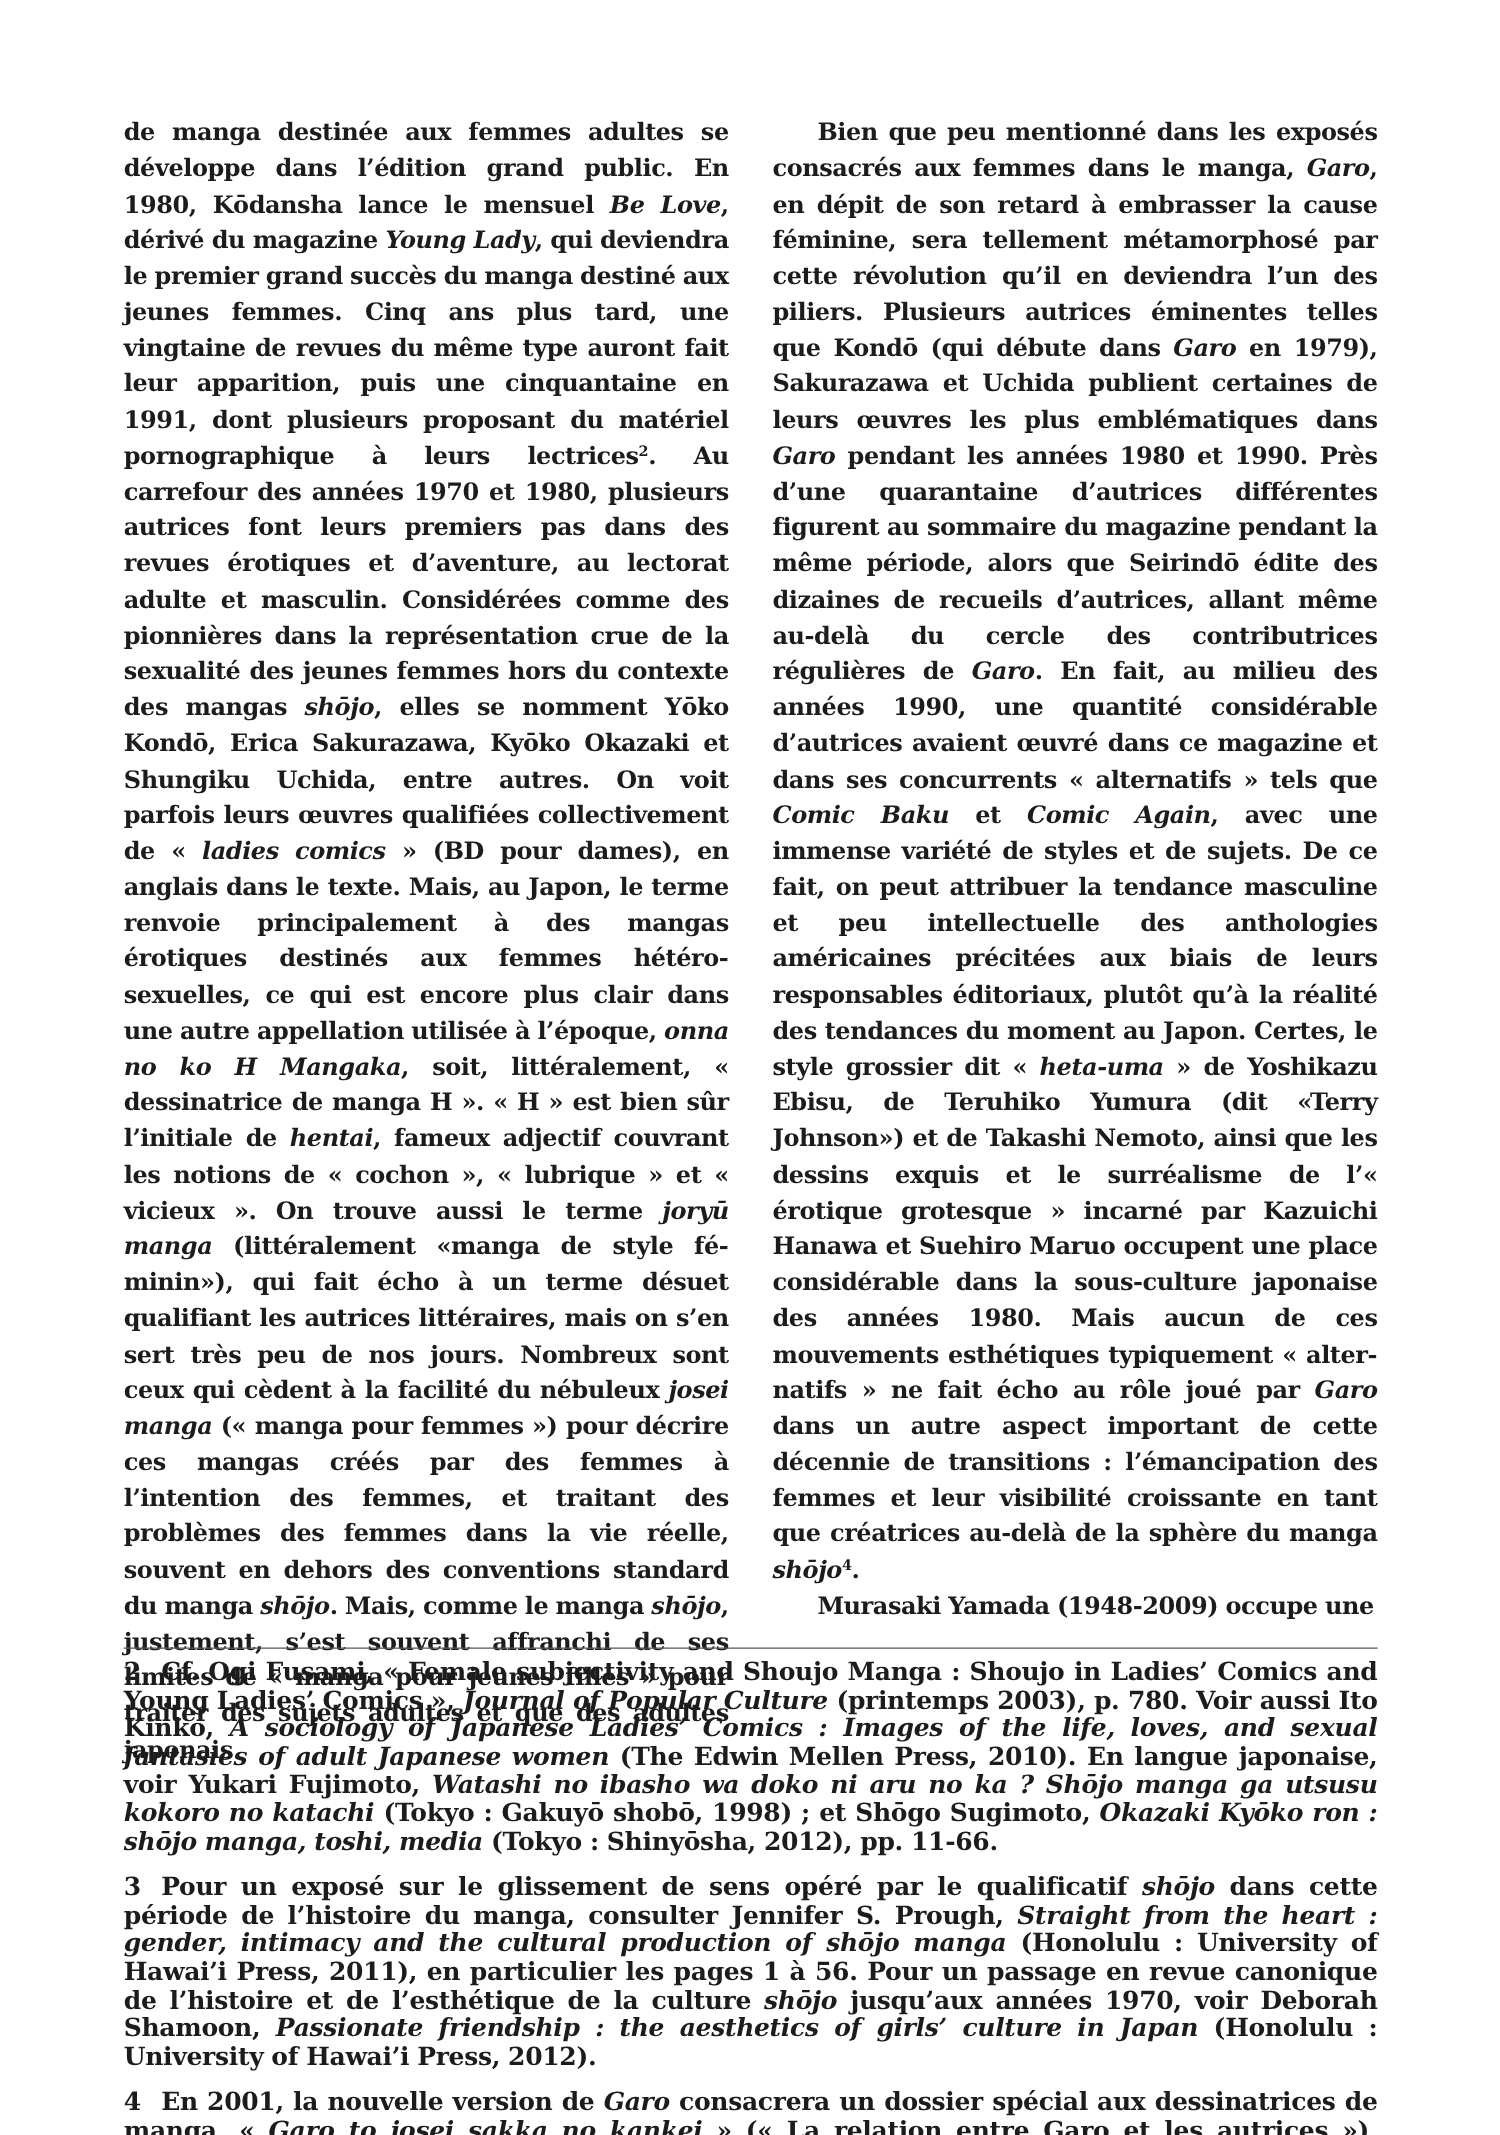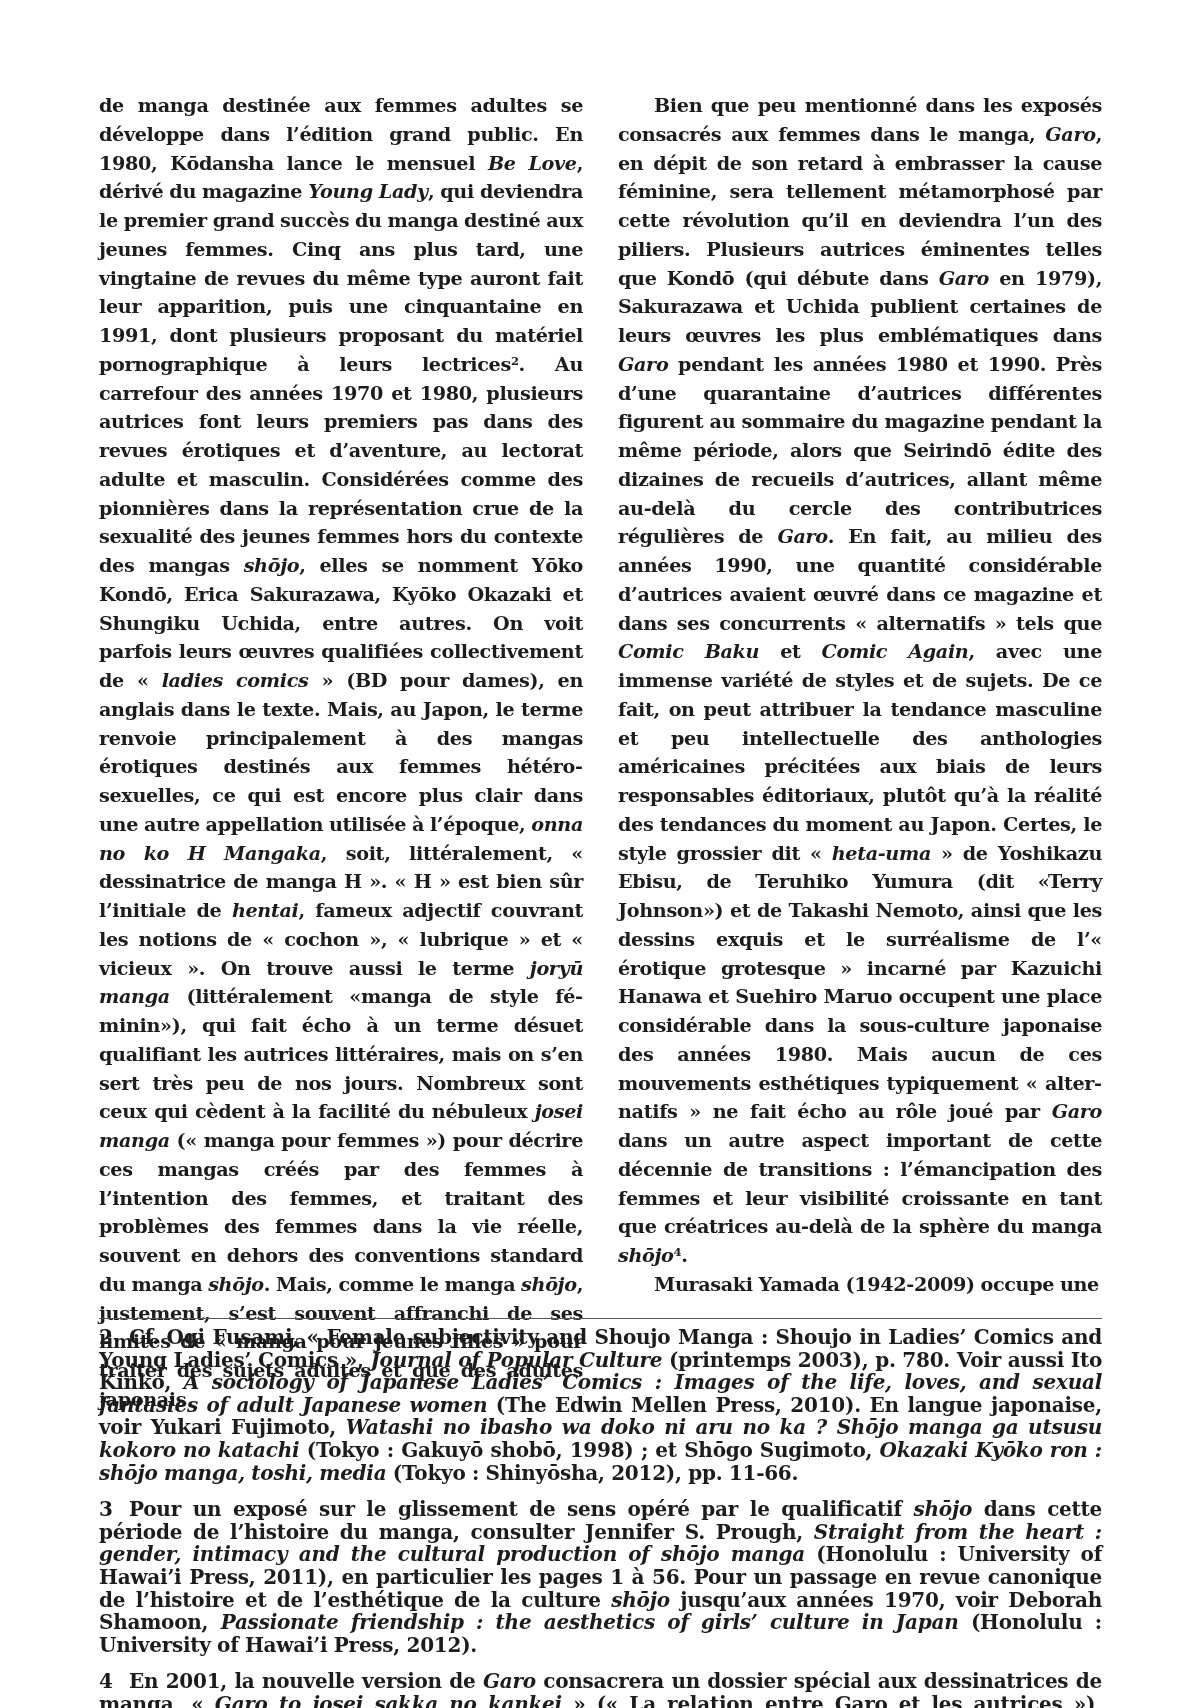--- a/index.html
+++ b/index.html
@@ -26,21 +26,21 @@
 </head>
 <body>
 
 <div class="page">
   <div class="col col-left">
     <p>de manga destinée aux femmes adultes se développe dans l’édition grand public. En 1980, Kōdansha lance le mensuel <i>Be Love</i>, dérivé du magazine <i>Young Lady</i>, qui deviendra le premier grand succès du manga destiné aux jeunes femmes. Cinq ans plus tard, une vingtaine de revues du même type auront fait leur apparition, puis une cinquantaine en 1991, dont plusieurs proposant du matériel pornographique à leurs lectrices<sup>2</sup>. Au carrefour des années 1970 et 1980, plusieurs autrices font leurs premiers pas dans des revues érotiques et d’aventure, au lectorat adulte et masculin. Considérées comme des pionnières dans la représentation crue de la sexualité des jeunes femmes hors du contexte des mangas <i>shōjo</i>, elles se nomment Yōko Kondō, Erica Sakurazawa, Kyōko Okazaki et Shungiku Uchida, entre autres. On voit parfois leurs œuvres qualifiées collectivement de « <i>ladies comics</i> » (BD pour dames), en anglais dans le texte. Mais, au Japon, le terme renvoie principalement à des mangas érotiques destinés aux femmes hétéro­sexuelles, ce qui est encore plus clair dans une autre appellation utilisée à l’époque, <i>onna no ko H Mangaka</i>, soit, littéralement, « dessinatrice de manga H ». « H » est bien sûr l’initiale de <i>hentai</i>, fameux adjectif couvrant les notions de « cochon », « lubrique » et « vicieux ». On trouve aussi le terme <i>joryū manga</i> (littéralement «manga de style fé­minin»), qui fait écho à un terme désuet qualifiant les autrices littéraires, mais on s’en sert très peu de nos jours. Nombreux sont ceux qui cèdent à la facilité du nébuleux <i>josei manga</i> (« manga pour femmes ») pour décrire ces mangas créés par des femmes à l’intention des femmes, et traitant des problèmes des femmes dans la vie réelle, souvent en dehors des conventions stan­dard du manga <i>shōjo</i>. Mais, comme le manga <i>shōjo</i>, justement, s’est souvent affranchi de ses limites de « manga pour jeunes filles » pour traiter des sujets adultes et que des adultes japonais</p>
   </div>
 
   <div class="col col-right">
     <p class="indent">Bien que peu mentionné dans les exposés consacrés aux femmes dans le manga, <i>Garo</i>, en dépit de son retard à embrasser la cause fémi­nine, sera tellement métamorphosé par cette révolution qu’il en deviendra l’un des piliers. Plusieurs autrices éminentes telles que Kondō (qui débute dans <i>Garo</i> en 1979), Sakurazawa et Uchida publient certaines de leurs œuvres les plus emblématiques dans <i>Garo</i> pendant les années 1980 et 1990. Près d’une quarantaine d’autrices différentes figurent au sommaire du magazine pendant la même période, alors que Seirindō édite des dizaines de recueils d’autrices, allant même au-delà du cercle des contributrices régulières de <i>Garo</i>. En fait, au milieu des années 1990, une quantité considérable d’autrices avaient œuvré dans ce magazine et dans ses concurrents « alternatifs » tels que <i>Comic Baku</i> et <i>Comic Again</i>, avec une immense variété de styles et de sujets. De ce fait, on peut attribuer la tendance masculine et peu intellectuelle des anthologies américaines précitées aux biais de leurs responsables éditoriaux, plutôt qu’à la réalité des tendances du moment au Japon. Certes, le style grossier dit « <i>heta-uma</i> » de Yoshikazu Ebisu, de Teruhiko Yumura (dit «Terry Johnson») et de Takashi Nemoto, ainsi que les dessins exquis et le surréalisme de l’« érotique grotesque » incarné par Kazuichi Hanawa et Suehiro Maruo occupent une place considérable dans la sous-culture japonaise des années 1980. Mais aucun de ces mouvements esthétiques typiquement « alter­natifs » ne fait écho au rôle joué par <i>Garo</i> dans un autre aspect important de cette décennie de transitions : l’émancipation des femmes et leur visibilité croissante en tant que créatrices au-delà de la sphère du manga <i>shōjo</i><sup>4</sup>.</p>
-    <p class="indent">Murasaki Yamada (1942-2009) occupe une</p>
+    <p class="indent">Murasaki Yamada (1948-2009) occupe une</p>
   </div>
 
   <div class="rule"></div>
 
   <div class="notes">
     <p class="note">
       <span class="num">2</span><span>Cf. Ogi Fusami, « Female subjectivity and Shoujo Manga : Shoujo in Ladies’ Comics and Young Ladies’ Comics », <i>Journal of Popular Culture</i> (printemps 2003), p. 780. Voir aussi Ito Kinko, <i>A sociology of Japanese Ladies’ Comics : Images of the life, loves, and sexual fantasies of adult Japanese women</i> (The Edwin Mellen Press, 2010). En langue japonaise, voir Yukari Fujimoto, <i>Watashi no ibasho wa doko ni aru no ka ? Shōjo manga ga utsusu kokoro no katachi</i> (Tokyo : Gakuyō shobō, 1998) ; et Shōgo Sugimoto, <i>Okazaki Kyōko ron : shōjo manga, toshi, media</i> (Tokyo : Shinyōsha, 2012), pp. 11-66.</span>
     </p>
     <p class="note">
       <span class="num">3</span><span>Pour un exposé sur le glissement de sens opéré par le qualificatif <i>shōjo</i> dans cette période de l’histoire du manga, consulter Jennifer S. Prough, <i>Straight from the heart : gender, intimacy and the cultural production of shōjo manga</i> (Honolulu : University of Hawai’i Press, 2011), en particulier les pages 1 à 56. Pour un passage en revue canonique de l’histoire et de l’esthétique de la culture <i>shōjo</i> jusqu’aux années 1970, voir Deborah Shamoon, <i>Passionate friendship : the aesthetics of girls’ culture in Japan</i> (Honolulu : University of Hawai’i Press, 2012).</span>

